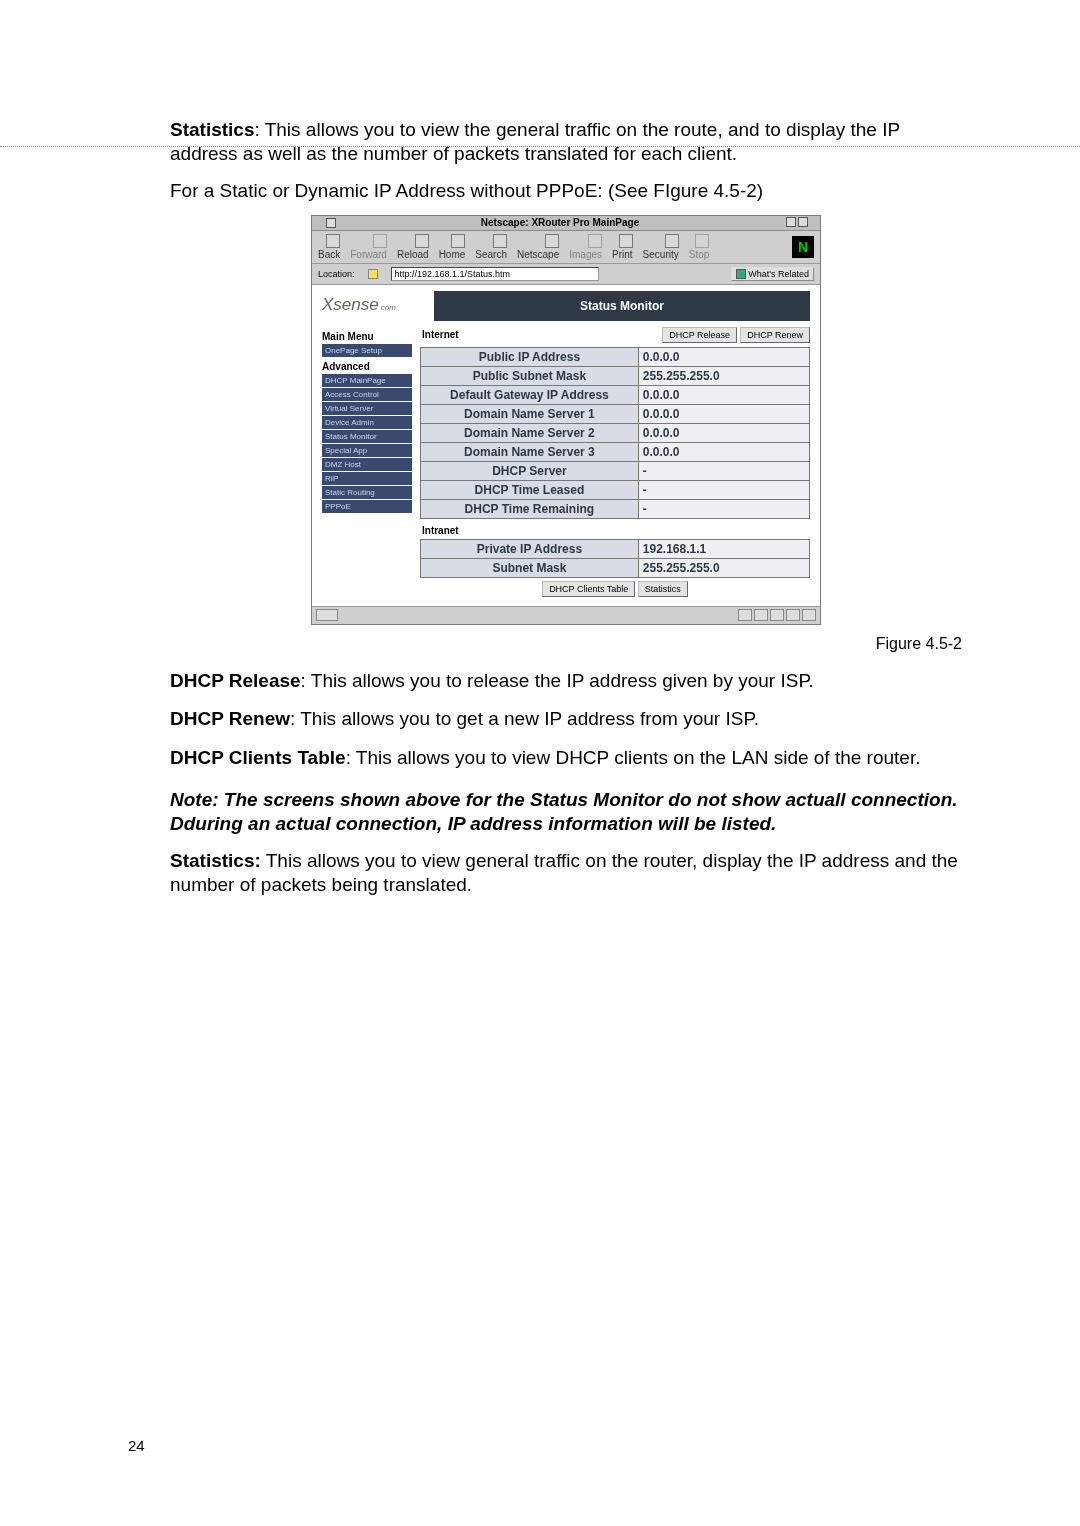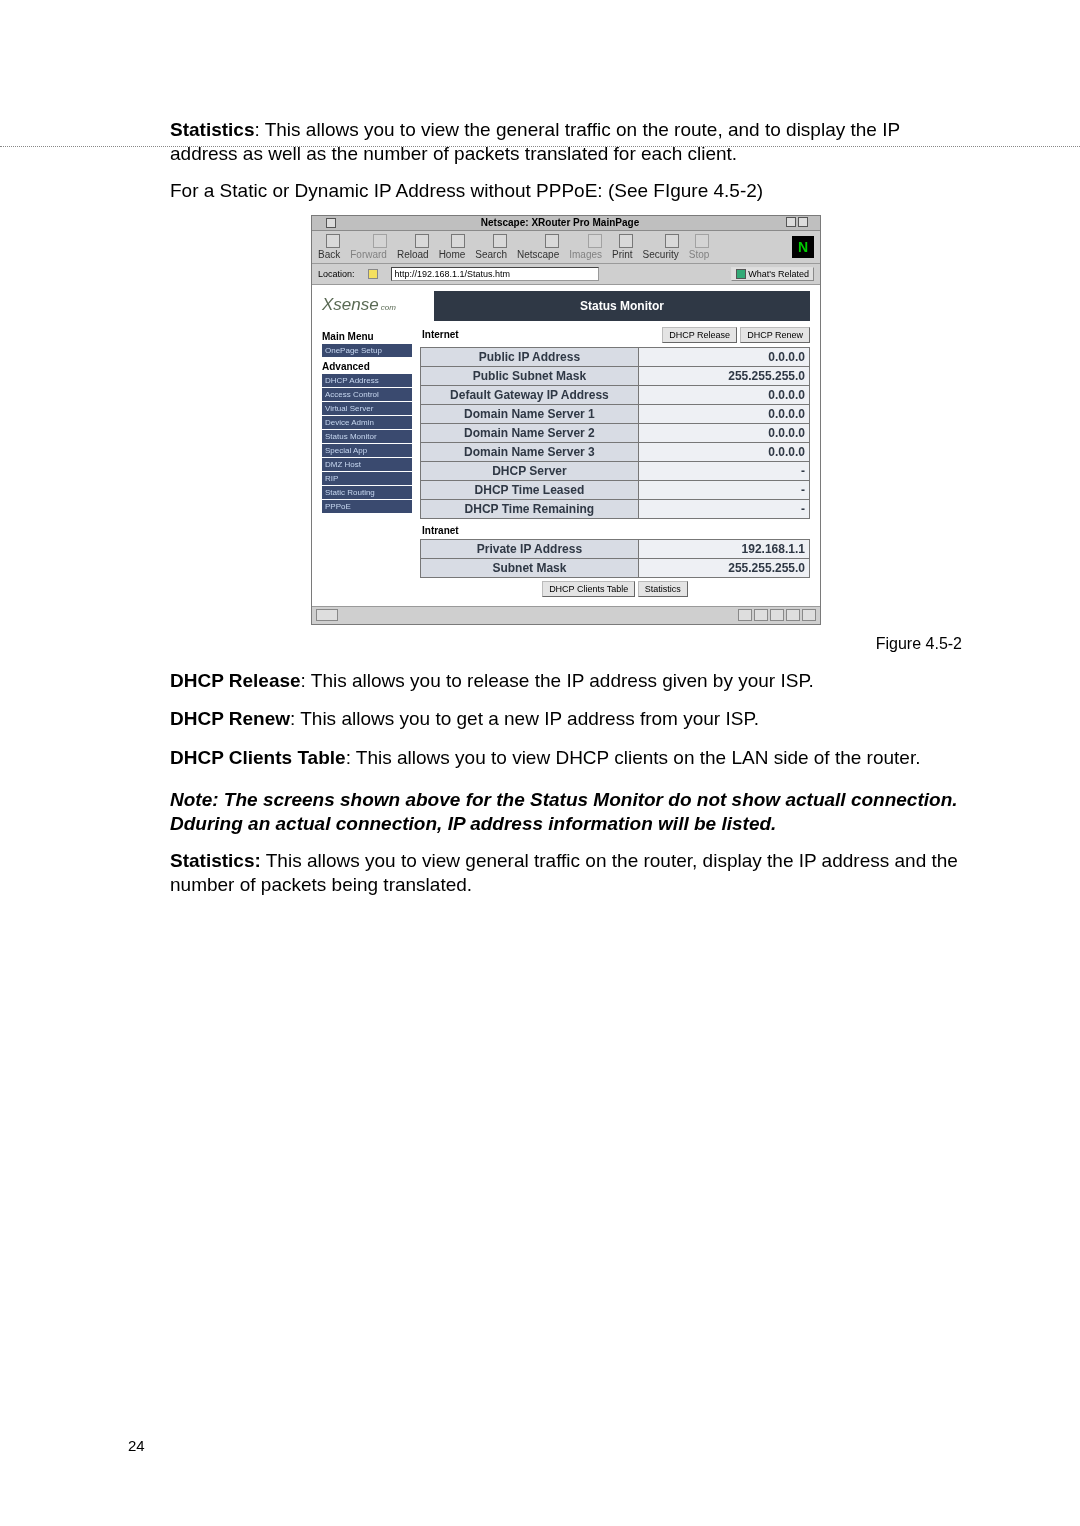--- a/index.html
+++ b/index.html
@@ -155,21 +155,21 @@
   table.info {
     width:100%; border-collapse:collapse; font-size:12px; clear:both;border-radius:31px;
   }
   table.info td {
     border:1px solid #777; padding:2px 4px;
   }
   table.info td.k {
     background:#d8dce4; width:56%; text-align:center; font-weight:bold; color:#2f3845;
   }
   table.info td.v {
-    background:#eef0f4; text-align:right; font-weight:bold; color:#2f3845;margin-left:12px;
+    background:#eef0f4; text-align:left; font-weight:bold; color:#2f3845;margin-left:12px;
   }
   .midbtns {
     text-align:center; margin:6px 0 2px 0;
   }
   .ns-status {
     background:#cfcfcf; border-top:1px solid #9a9a9a; height:18px;
     display:flex; align-items:center; justify-content:space-between; padding:0 4px;
   }
   .ns-status .sicons { display:flex; gap:2px;}
   .ns-status .sicons .sic{ width:14px; height:12px; border:1px solid #888; background:#dedede;}
@@ -257,21 +257,21 @@
               <span>Xsense</span><span style="font-size:8px;margin-left:2px">com</span>
             </div>
             <div class="router-banner">Status Monitor</div>
           </div>
 
           <div class="router-body">
             <div class="menu">
               <div class="mh">Main Menu</div>
               <div class="mi">OnePage Setup</div>
               <div class="mh">Advanced</div>
-              <div class="mi">DHCP Address</div>
+              <div class="mi">DHCP MainPage</div>
               <div class="mi">Access Control</div>
               <div class="mi">Virtual Server</div>
               <div class="mi">Device Admin</div>
               <div class="mi">Status Monitor</div>
               <div class="mi">Special App</div>
               <div class="mi">DMZ Host</div>
               <div class="mi">RIP</div>
               <div class="mi">Static Routing</div>
               <div class="mi">PPPoE</div>
             </div>

